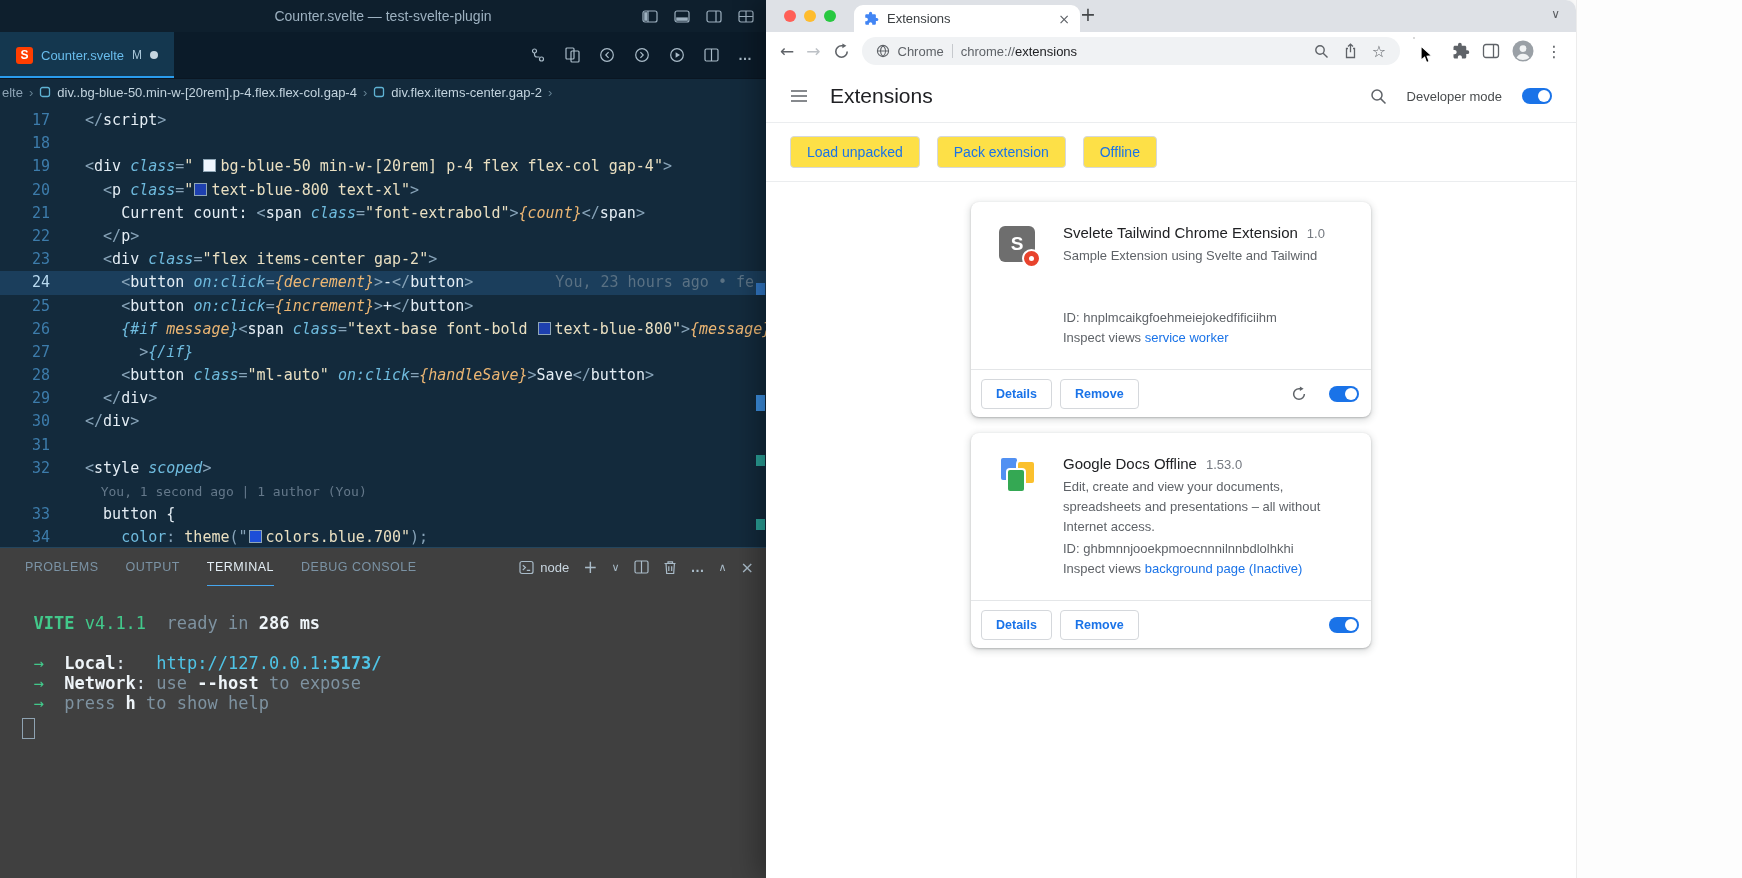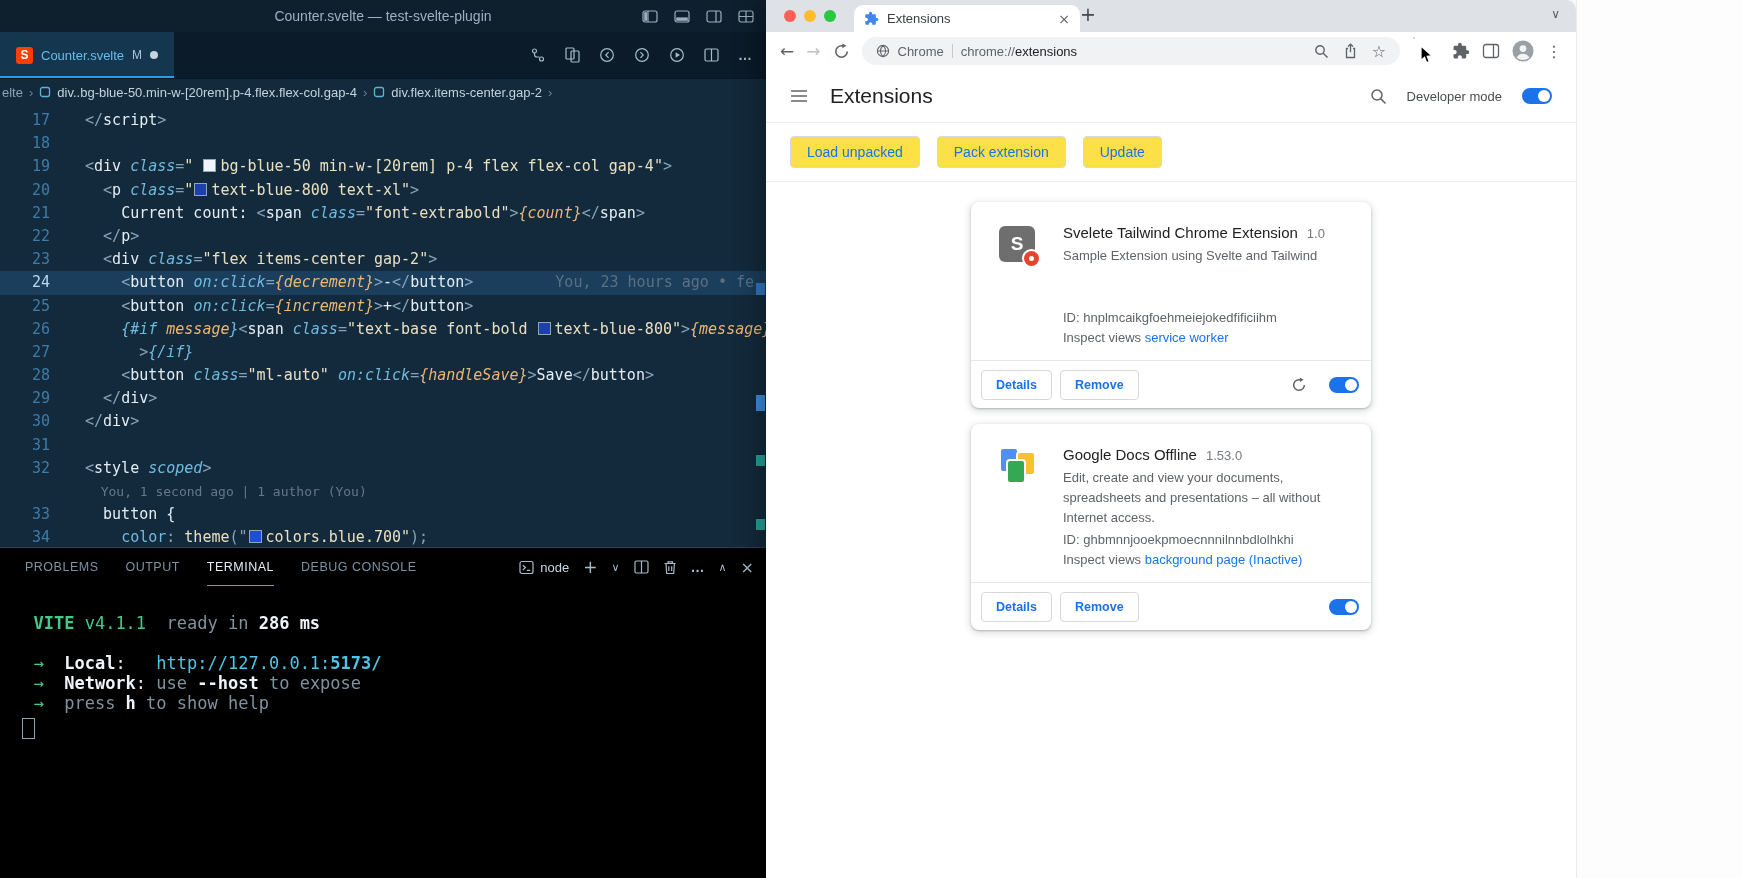--- a/index.html
+++ b/index.html
@@ -35,21 +35,21 @@
   .tk-x{color:#ecb673;font-style:italic;}
   .tk-k{color:#6fbbde;font-style:italic;}
   .tk-n{color:#e4edf4;}
   .tk-c{color:#6fbbde;}
   .tk-f{color:#e9dfc1;}
   .tk-sw{display:inline-block;width:11px;height:11px;border:1px solid #8fa6b6;vertical-align:-1px;margin:0 4px 0 1px;}
   .blame{color:#5a7183;margin-left:82px;}
   .lens-row .code{color:#64788a;font-size:13px;}
   .ov-mark{position:absolute;right:1px;width:9px;background:#3178c6;}
   
-  .vs-panel{position:absolute;left:0;right:0;top:547px;bottom:0;background:#000000;border-top:1px solid #24455d;}
+  .vs-panel{position:absolute;left:0;right:0;top:547px;bottom:0;background:#404040;border-top:1px solid #24455d;}
   .panel-header{height:38px;display:flex;align-items:center;padding:0 12px 0 25px;}
   .panel-tabs{display:flex;gap:27px;height:38px;}
   .panel-tab{display:flex;align-items:center;font-size:12.5px;letter-spacing:.5px;color:#7b93a5;cursor:pointer;}
   .panel-tab.active{color:#e4eef5;box-shadow:inset 0 -1px 0 #46a6ee;}
   .panel-actions{margin-left:auto;display:flex;align-items:center;gap:14px;color:#a9bbc8;}
   .shell-chip{display:flex;align-items:center;gap:6px;color:#c9d6e0;font-size:13px;}
   .pa-glyph{font-size:14px;color:#a9bbc8;cursor:pointer;}
   .terminal{padding:27px 0 0 13px;font-family:"DejaVu Sans Mono",monospace;font-size:17px;}
   .tline{height:20px;line-height:20px;white-space:pre;}
   .tm-g{color:#42c98b;}
@@ -98,21 +98,21 @@
   .cards{display:flex;flex-direction:column;align-items:center;padding-top:20px;gap:16px;}
   .card{width:400px;background:#fff;border-radius:8px;box-shadow:0 1px 2px rgba(60,64,67,.3),0 2px 6px 2px rgba(60,64,67,.15);}
   .card-body{display:flex;height:158px;box-sizing:border-box;padding:22px 20px 12px 28px;}
   .card-icon-col{width:64px;flex:none;padding-top:2px;}
   .card-text{flex:1;display:flex;flex-direction:column;}
   .card-title-row{font-size:15px;color:#202124;}
   .card-version{font-size:13px;color:#747980;margin-left:9px;}
   .card-desc{margin-top:5px;font-size:13px;color:#5f6368;line-height:20px;}
   .card-meta{margin-top:auto;font-size:13px;color:#5f6368;line-height:20px;}
   .card-link{color:#1a73e8;text-decoration:none;cursor:pointer;}
-  .card-footer{height:47px;border-top:1px solid #e4e6e8;display:flex;align-items:center;gap:8px;padding:0 12px 0 10px;}
+  .card-footer{height:47px;border-top:1px solid #e4e6e8;display:flex;align-items:center;gap:8px;padding:0 12px 0 10px;margin-top:9px;}
   .f-btn{height:30px;padding:0 14px;background:#fff;border:1px solid #d5d8dc;border-radius:4px;color:#1a73e8;font-size:12.5px;font-weight:bold;font-family:"Liberation Sans",sans-serif;cursor:pointer;}
   .f-right{margin-left:auto;display:flex;align-items:center;gap:22px;}
   .ext-icon-s{width:36px;height:36px;background:#6e6e6e;border-radius:6px;color:#fff;font-weight:bold;font-size:19px;display:flex;align-items:center;justify-content:center;position:relative;}
   .ext-icon-s .badge{position:absolute;right:-6px;bottom:-6px;width:15px;height:15px;border-radius:50%;background:#e8432d;border:2px solid #fff;display:flex;align-items:center;justify-content:center;}
   .ext-icon-s .badge i{width:5px;height:5px;border-radius:50%;background:#fff;}
   .docs-icon{position:relative;width:38px;height:38px;}
   .docs-icon .d-blue{position:absolute;left:2px;top:1px;width:16px;height:22px;background:#5190f2;border-radius:2px;}
   .docs-icon .d-yellow{position:absolute;right:3px;top:5px;width:16px;height:21px;background:#fbc02d;border-radius:2px;box-shadow:0 0 0 2px #fff;}
   .docs-icon .d-green{position:absolute;left:9px;top:13px;width:16px;height:21px;background:#34a853;border-radius:2px;box-shadow:0 0 0 2px #fff;}
 
@@ -438,21 +438,21 @@
               </svg>
             </span>
           <span class="devmode-label">Developer mode</span>
           <span class="toggle"></span>
         </span>
       </div>
 
       <div class="page-actions">
         <button class="c-btn">Load unpacked</button>
         <button class="c-btn">Pack extension</button>
-        <button class="c-btn">Update</button>
+        <button class="c-btn">Offline</button>
       </div>
 
       <div class="cards">
 
         <div class="card">
           <div class="card-body">
             <div class="card-icon-col">
               <div class="ext-icon-s">
                 <span>S</span>
                 <span class="badge">

